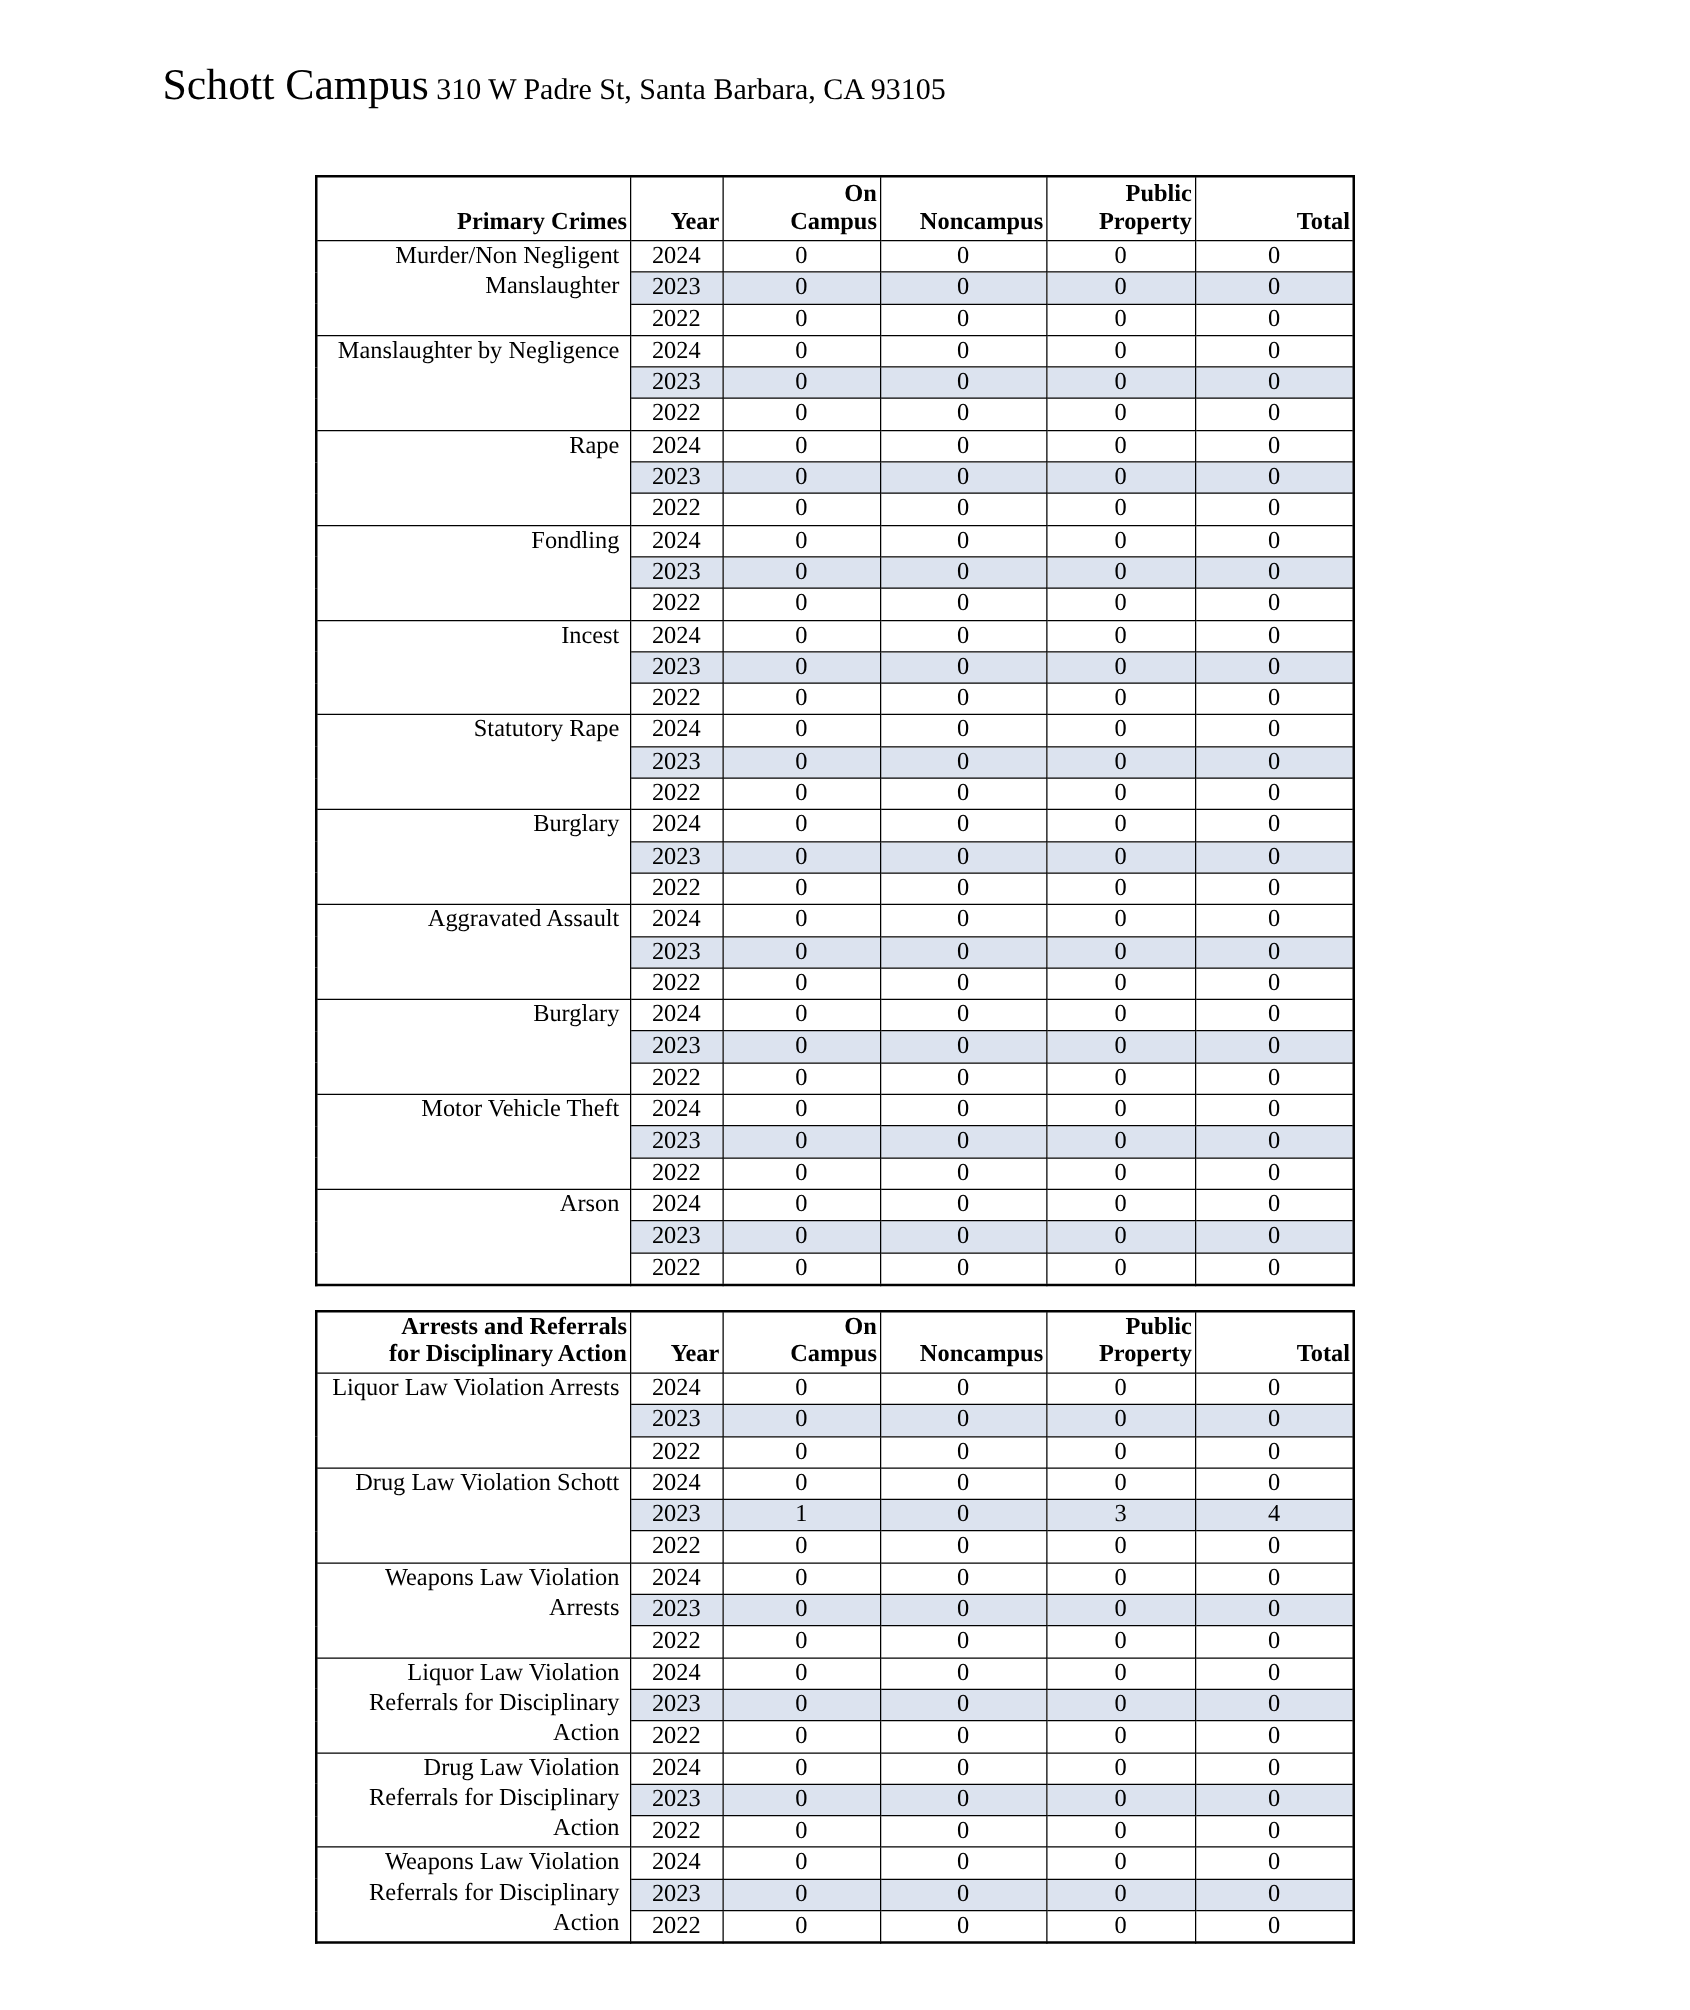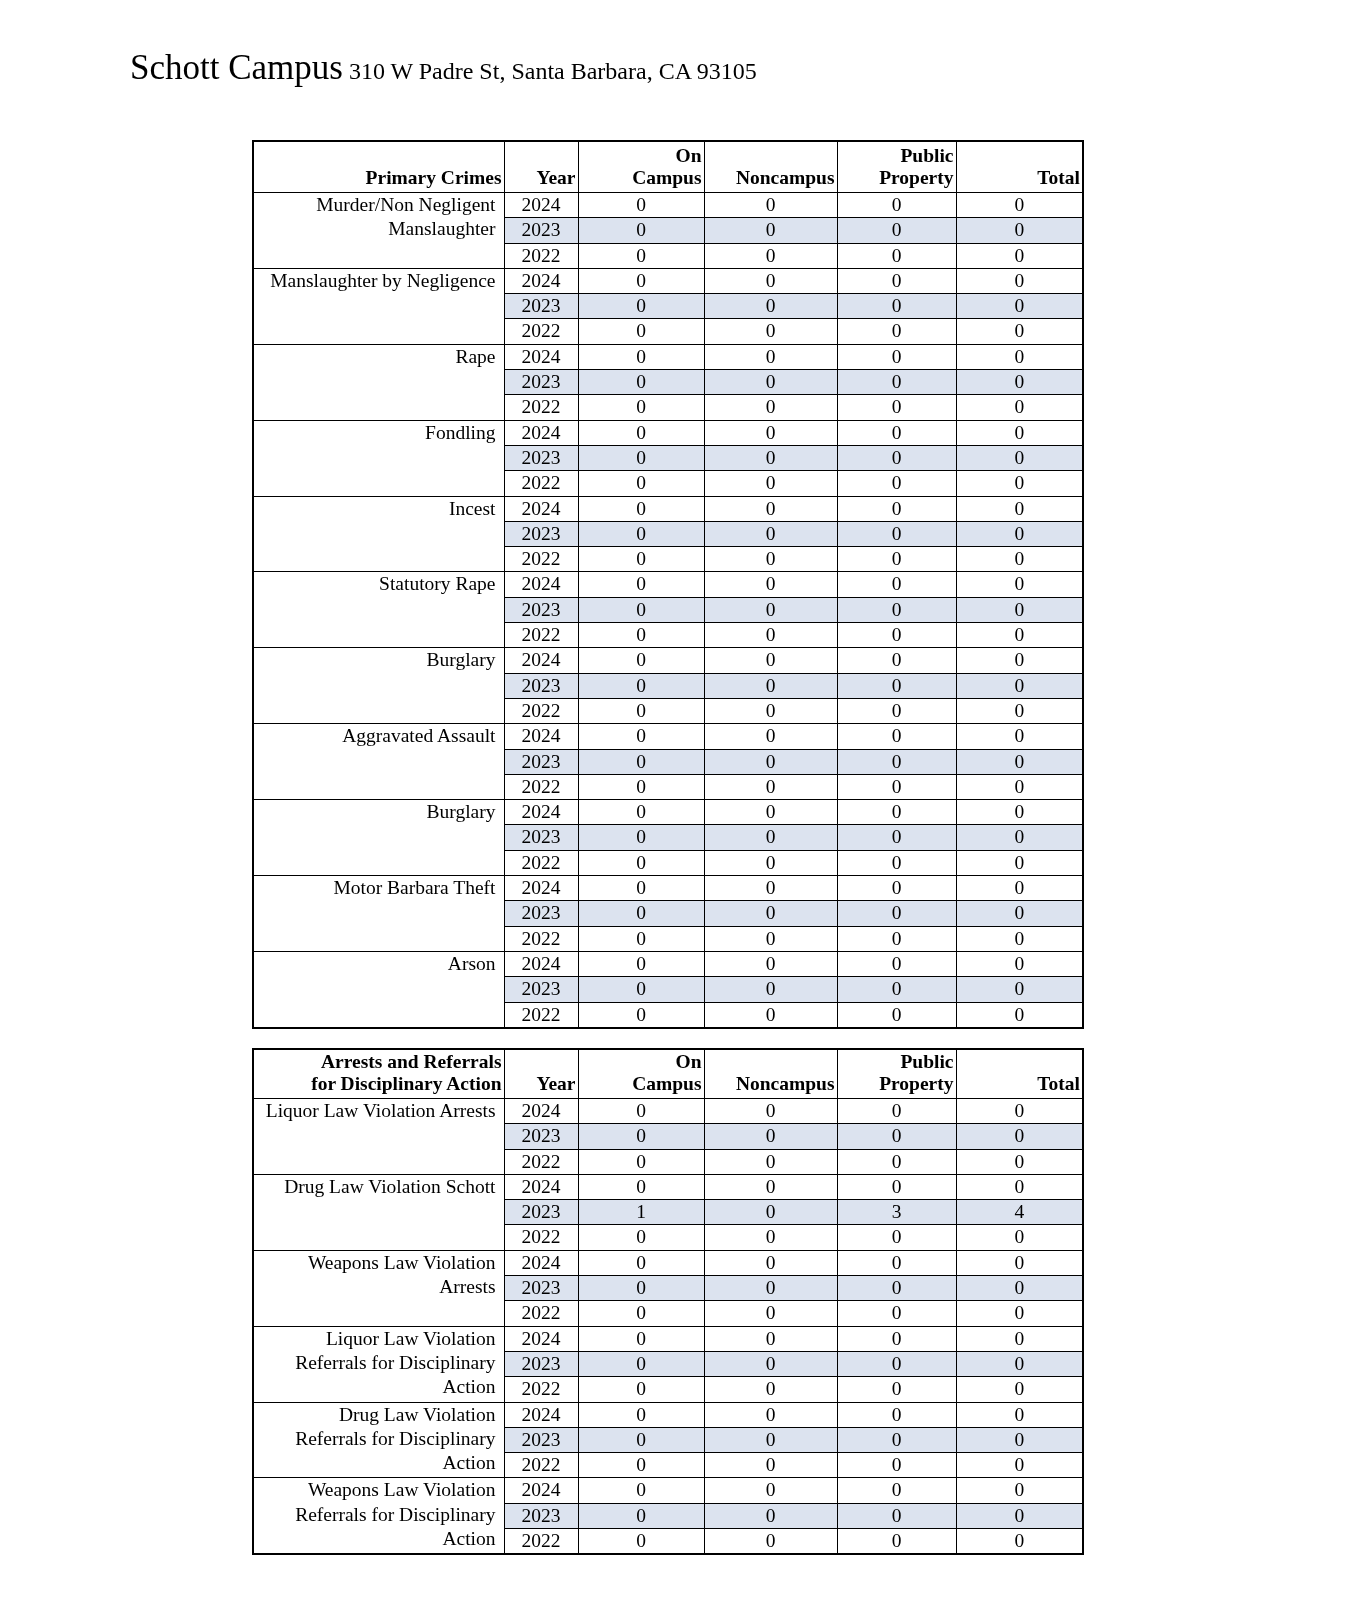--- a/index.html
+++ b/index.html
@@ -295,21 +295,21 @@
           <td class="val">0</td>
         </tr>
         <tr>
           <td class="year">2022</td>
           <td class="val">0</td>
           <td class="val">0</td>
           <td class="val">0</td>
           <td class="val">0</td>
         </tr>
         <tr>
-          <td rowspan="3" class="cat">Motor Barbara Theft</td>
+          <td rowspan="3" class="cat">Motor Vehicle Theft</td>
           <td class="year">2024</td>
           <td class="val">0</td>
           <td class="val">0</td>
           <td class="val">0</td>
           <td class="val">0</td>
         </tr>
         <tr class="shaded">
           <td class="year">2023</td>
           <td class="val">0</td>
           <td class="val">0</td>

